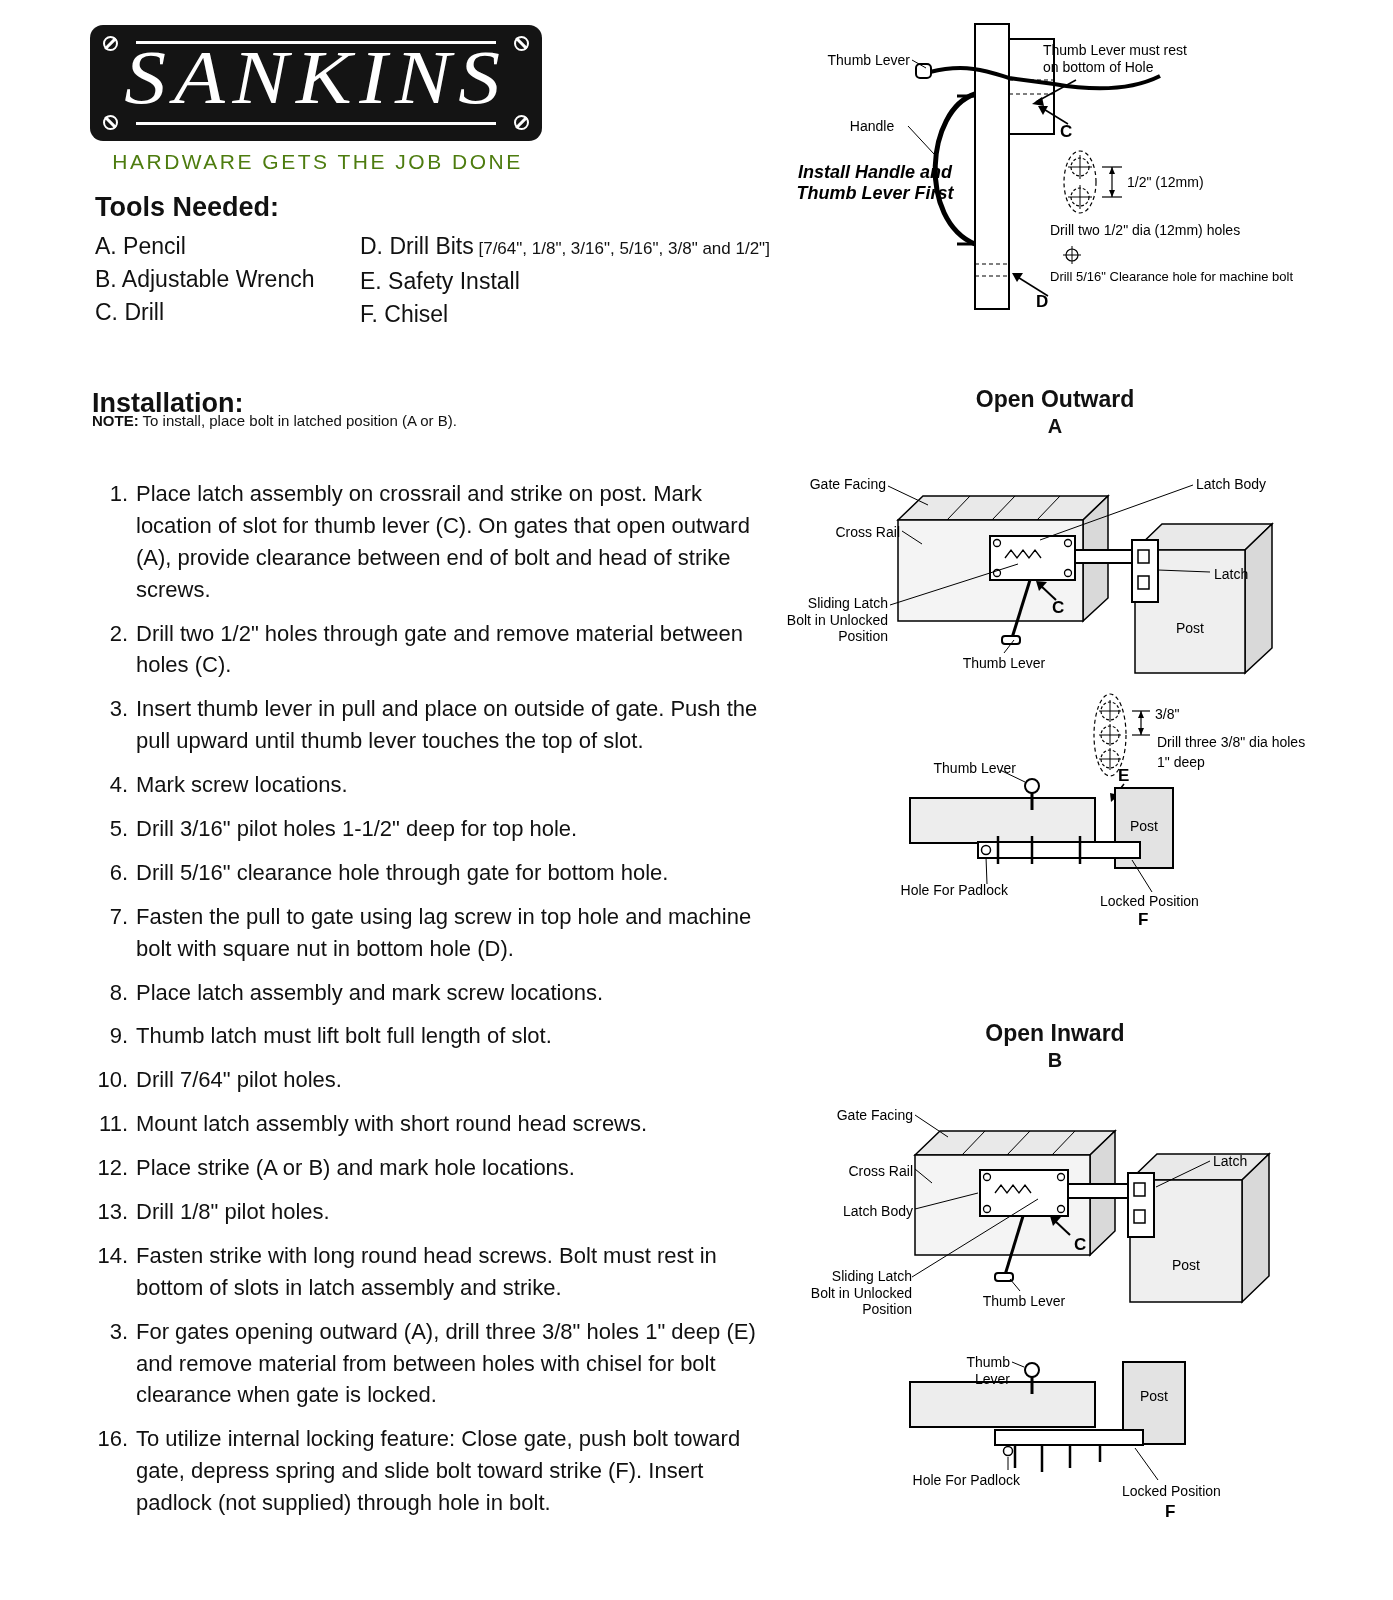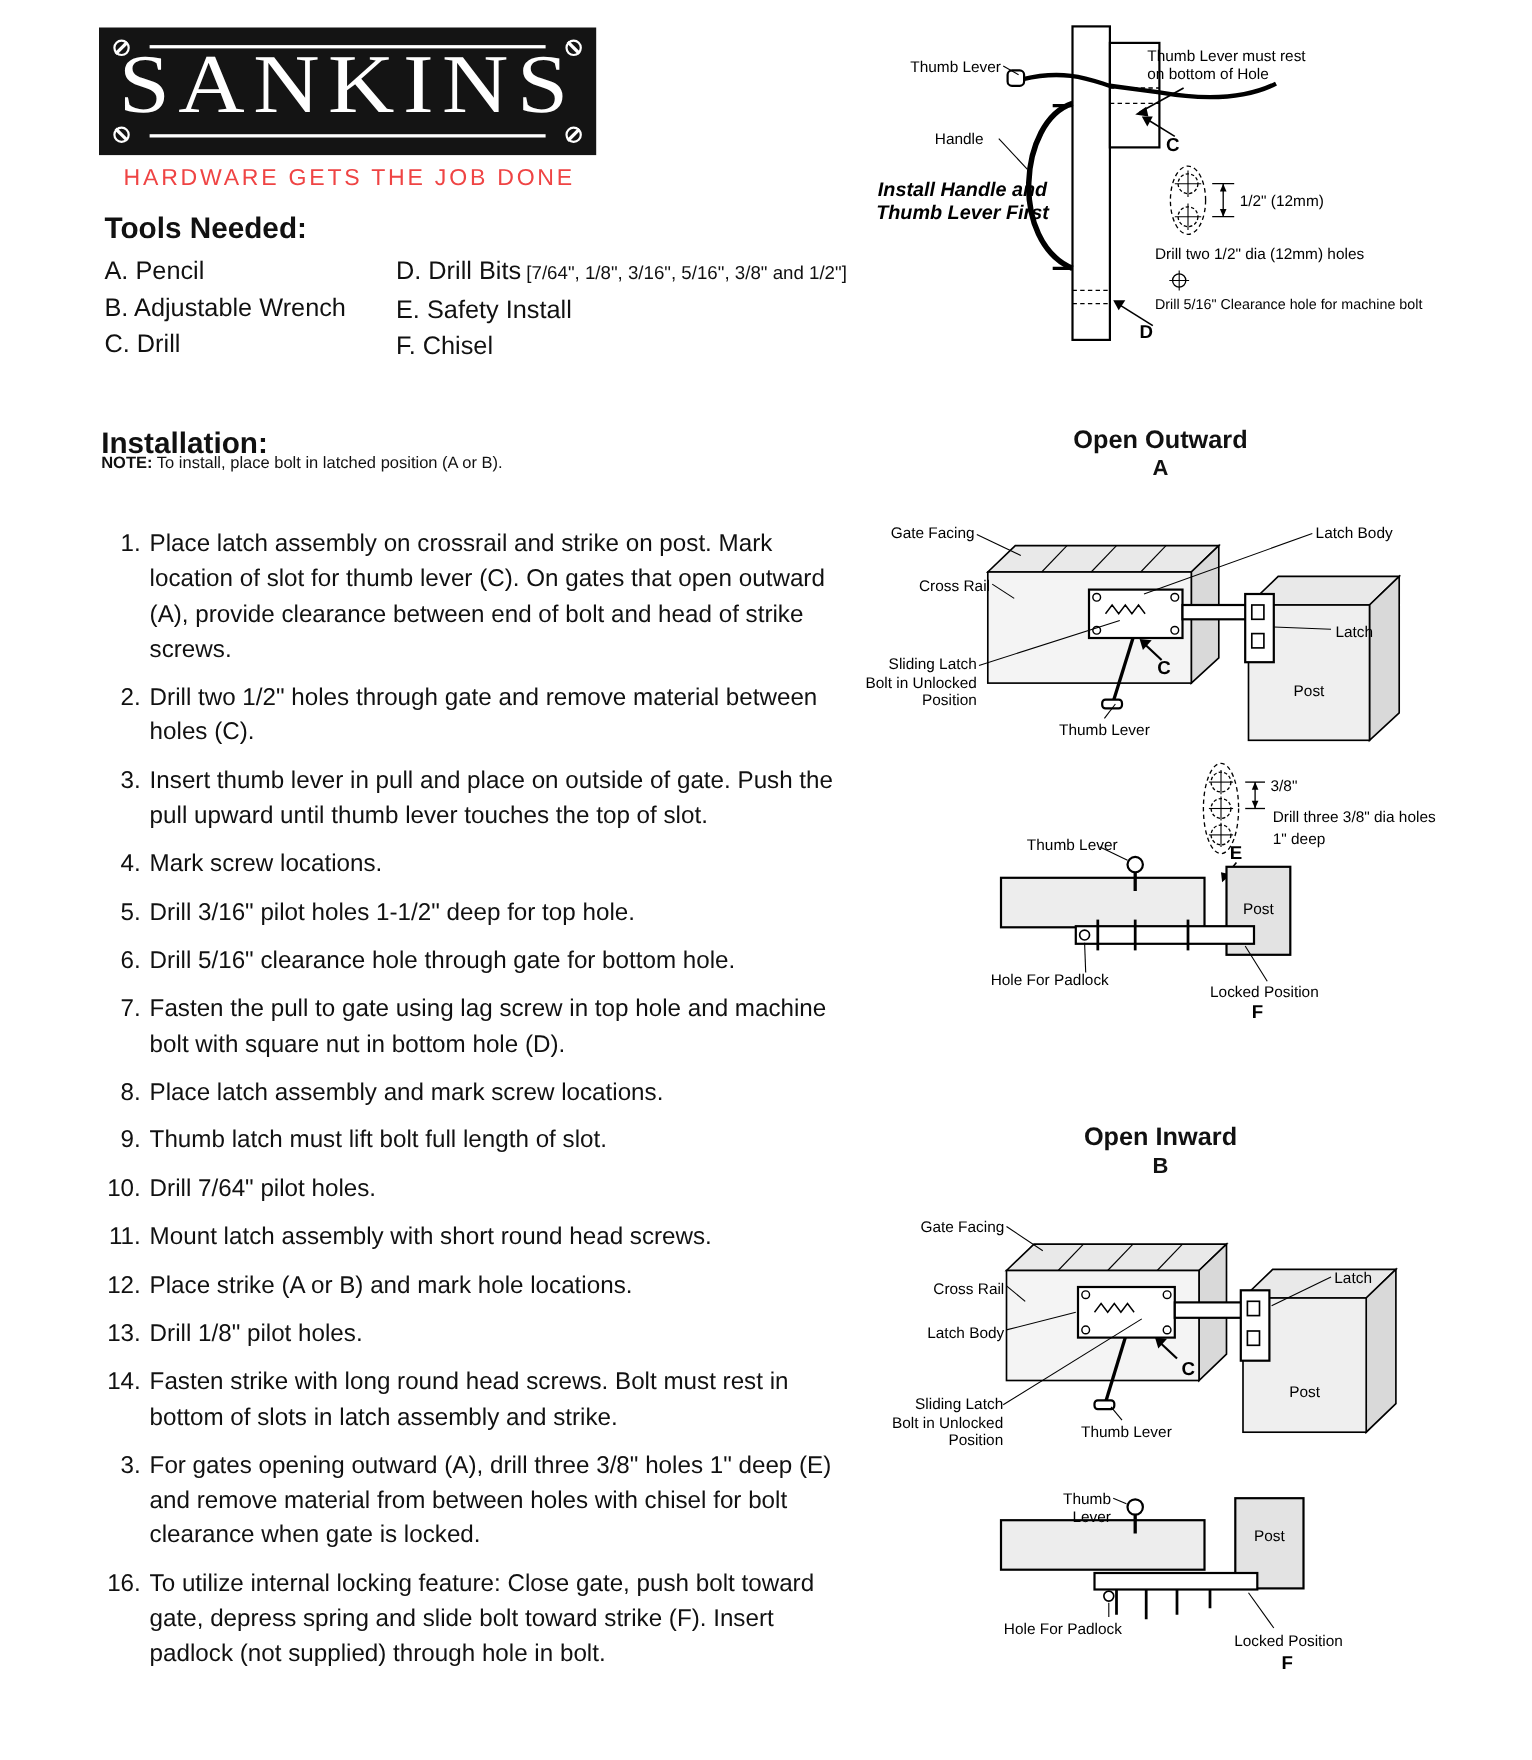--- a/index.html
+++ b/index.html
@@ -2,32 +2,32 @@
 <html><head>
 <meta charset="utf-8">
 <style>
   * { box-sizing: border-box; }
   html,body { margin:0; padding:0; background:#fff; }
   .page { position:relative; width:1393px; height:1600px; background:#fff;
           font-family:"Liberation Sans", sans-serif; color:#111; overflow:hidden; }
 
   
   .logo { position:absolute; left:90px; top:25px; width:452px; height:116px;
-          background:#141414; border-radius:0; }
+          background:#141414; border-radius:13px;font-style:italic; }
   .logo-line { position:absolute; left:46px; right:46px; height:3px; background:#fff; }
   .logo-line.top { top:16px; } .logo-line.bottom { bottom:16px; }
   .logo-text { position:absolute; left:0; right:0; top:14px; text-align:center;
                font-family:"Liberation Serif", serif; font-size:76px; line-height:1;
                color:#fff; letter-spacing:7px; transform:scaleX(1.1); }
   .screw { position:absolute; width:15px; height:15px; border:2.5px solid #fff; border-radius:50%; }
   .screw i { position:absolute; left:50%; top:-2px; bottom:-2px; width:2.5px; margin-left:-1.25px;
              background:#fff; display:block; transform:rotate(45deg); }
   .screw.alt i { transform:rotate(-45deg); }
   .tagline { position:absolute; left:95px; top:150px; width:445px; text-align:center;
-             font-size:21px; letter-spacing:2.5px; color:#ef4444; }
+             font-size:21px; letter-spacing:2.5px; color:#4d7c0f; }
 
   
   .h2 { position:absolute; font-size:27px; font-weight:bold; }
   .tools-left  { position:absolute; left:95px;  top:230px; font-size:23px; line-height:33px; }
   .tools-right { position:absolute; left:360px; top:230px; font-size:23px; line-height:33px; }
   .tools-right .detail { font-size:17px; }
   .note { position:absolute; left:92px; top:412px; font-size:15px;text-align:right; }
   .note b { font-weight:bold; }
   .steps { position:absolute; left:92px; top:478px; width:672px; font-size:22px; line-height:1.45; }
   .step { display:flex; margin-bottom:12px; }

